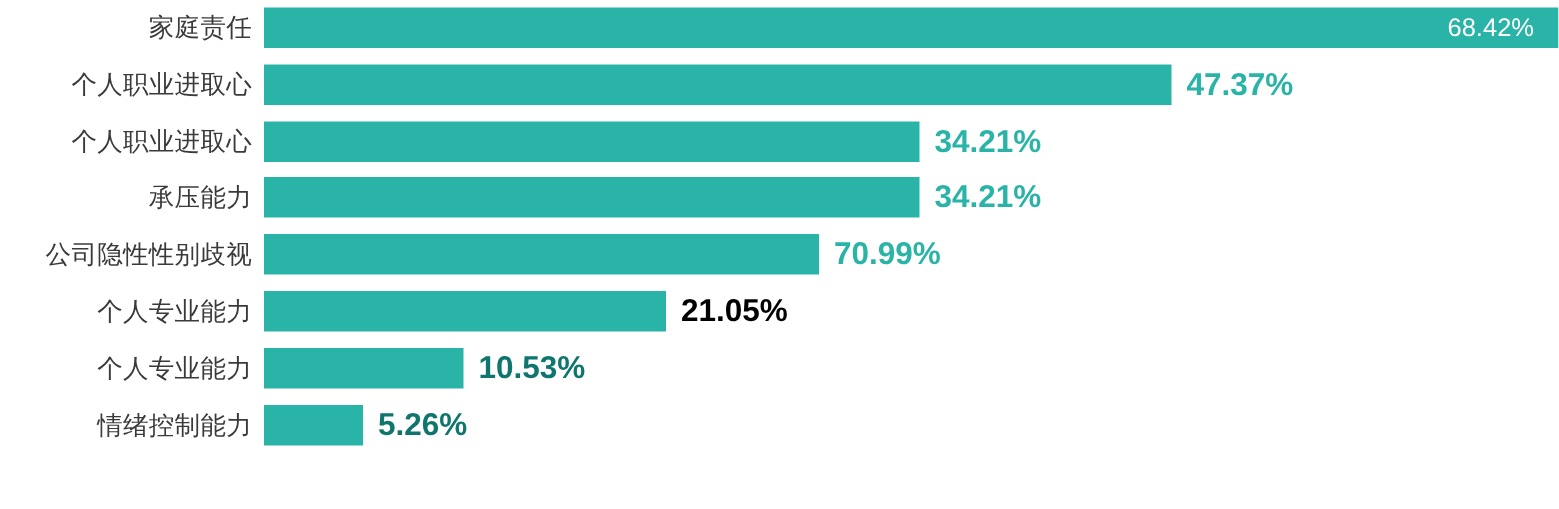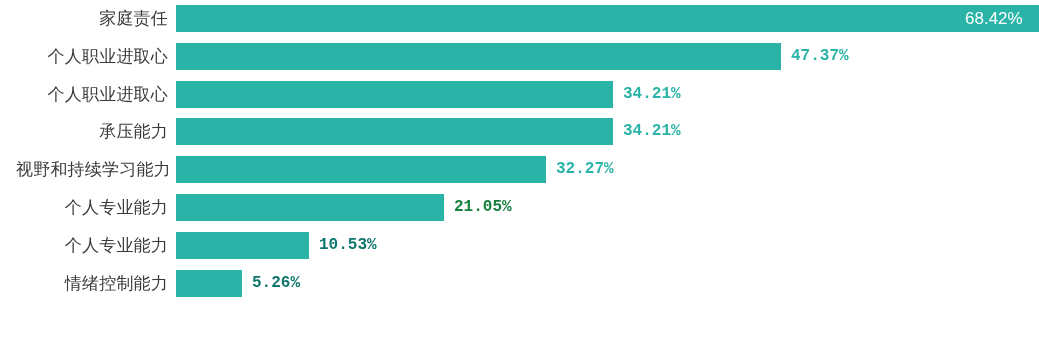--- a/index.html
+++ b/index.html
@@ -50,25 +50,25 @@
     left: 160px;
     top: 0;
     height: 27px;
     background: #2ab4a7;
   }
   .value-out {
     position: absolute;
     top: 0;
     height: 27px;
     line-height: 27px;
-    font-size: 16px;
+    font-size: 21px;
     font-weight: bold;
     color: #2ab4a7;
     white-space: nowrap;
-    font-family: Liberation Mono, monospace;
+    font-family: Liberation Sans, sans-serif;
   }
   .value-in {
     position: absolute;
     top: 0;
     height: 27px;
     line-height: 27px;
     font-size: 17px;
     font-weight: normal;
     color: #ffffff;
     white-space: nowrap;
@@ -94,28 +94,28 @@
         <div class="cat-label">个人职业进取心</div>
         <div class="bar" style="width: 437px; background: rgb(42, 180, 167);"></div>
         <div class="value-out" style="left: 607px; color: rgb(42, 180, 167);">34.21%</div>
       </div>
       <div class="row" style="top: 118px;">
         <div class="cat-label">承压能力</div>
         <div class="bar" style="width: 437px; background: rgb(42, 180, 167);"></div>
         <div class="value-out" style="left: 607px; color: rgb(42, 180, 167);">34.21%</div>
       </div>
       <div class="row" style="top: 156px;">
-        <div class="cat-label">视野和持续学习能力</div>
+        <div class="cat-label">公司隐性性别歧视</div>
         <div class="bar" style="width: 370px; background: rgb(42, 180, 167);"></div>
-        <div class="value-out" style="left: 540px; color: rgb(42, 180, 167);">32.27%</div>
+        <div class="value-out" style="left: 540px; color: rgb(42, 180, 167);">70.99%</div>
       </div>
       <div class="row" style="top: 194px;">
         <div class="cat-label">个人专业能力</div>
         <div class="bar" style="width: 268px; background: rgb(42, 180, 167);"></div>
-        <div class="value-out" style="left: 438px; color: #15803d;">21.05%</div>
+        <div class="value-out" style="left: 438px; color: #000000;">21.05%</div>
       </div>
       <div class="row" style="top: 232px;">
         <div class="cat-label">个人专业能力</div>
         <div class="bar" style="width: 133px; background: rgb(42, 180, 167);"></div>
         <div class="value-out" style="left: 303px; color: #0f766e;">10.53%</div>
       </div>
       <div class="row" style="top: 270px;">
         <div class="cat-label">情绪控制能力</div>
         <div class="bar" style="width: 66px; background: rgb(42, 180, 167);"></div>
         <div class="value-out" style="left: 236px; color: #0f766e;">5.26%</div>

